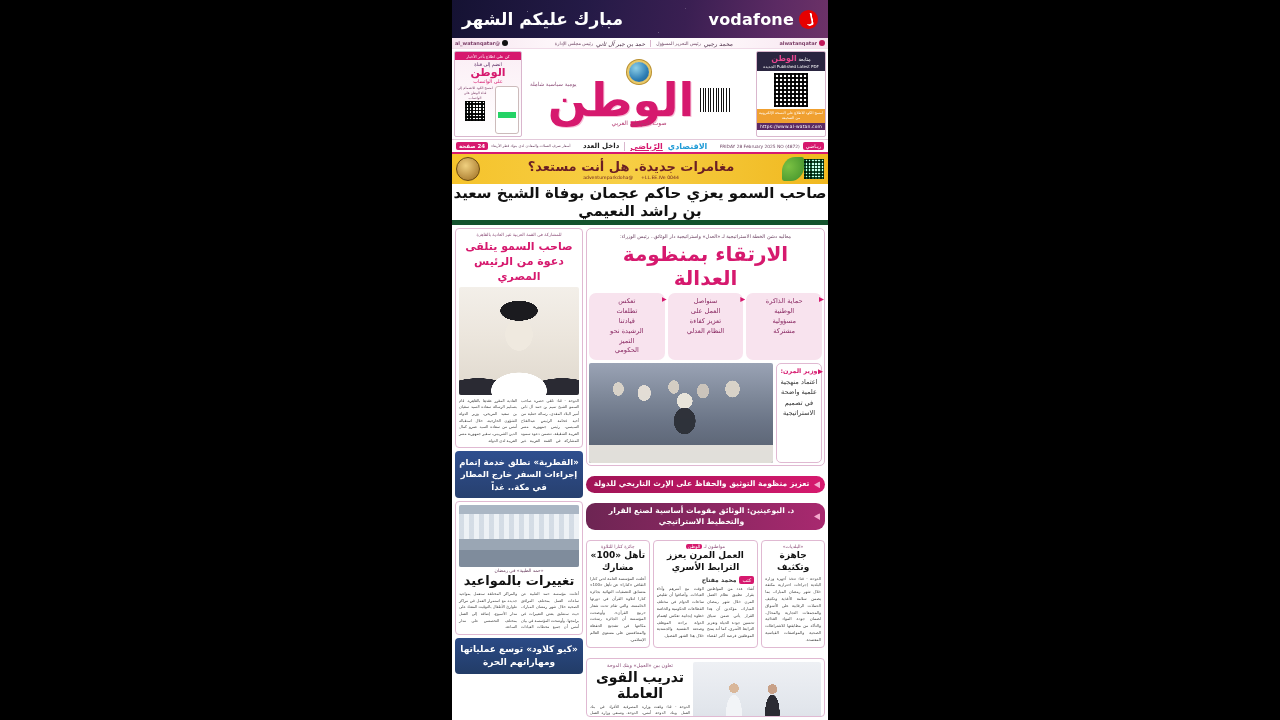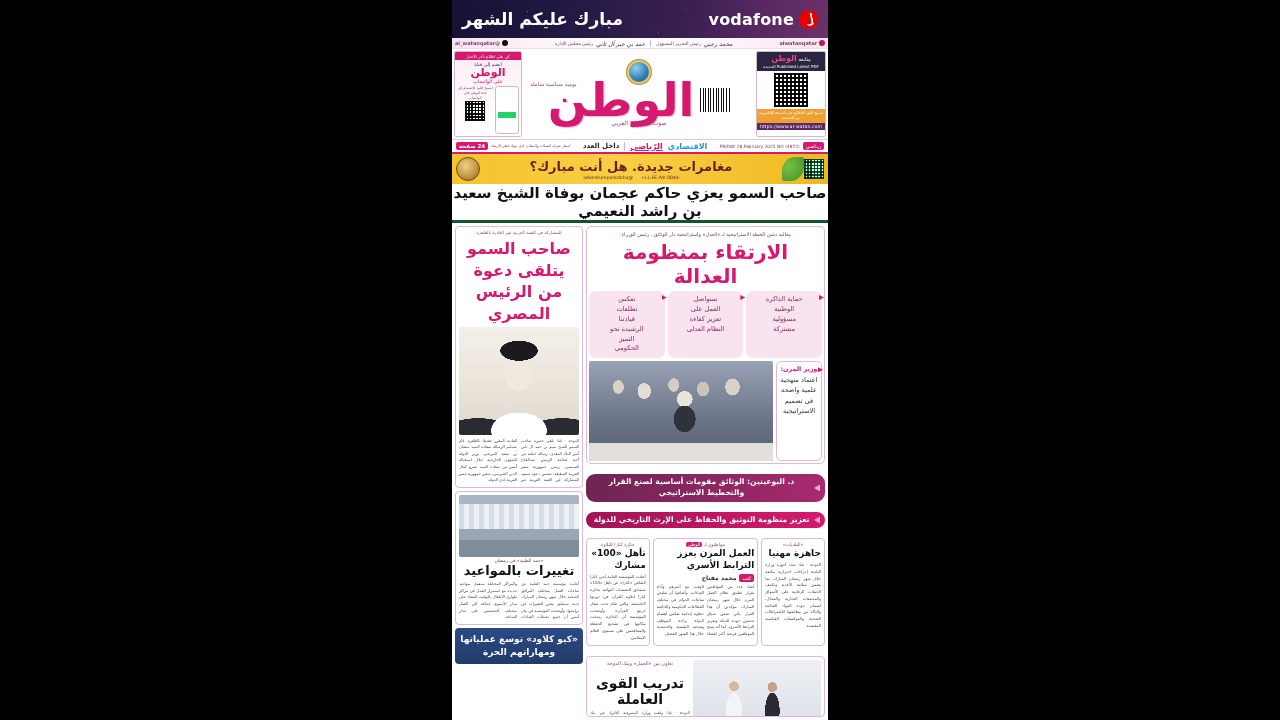--- a/index.html
+++ b/index.html
@@ -142,21 +142,21 @@
       background-blend-mode: multiply;}
   .ya-leaf { width: 22px; height: 24px; background: radial-gradient(circle at 30% 40%, #7ac143, #3f8f2a); border-radius: 60% 10% 60% 10%; }
   .ya-mid { flex: 1; text-align: center; }
   .ya-title { font-size: 13px; font-weight: bold; color: #6b1f24; }
   .ya-contact { font-size: 4.6px; color: #6b1f24; display: flex; gap: 8px; justify-content: center; align-items:center; margin-top:1px;}
   .ya-badge { width: 24px; height: 24px; border-radius: 50%; background: radial-gradient(circle at 40% 35%, #f0d080, #9b6b1e); border: 1px solid #6b4a12; }
 
   
   .lead-headline {
     flex: 0 0 28px; display: flex; align-items: center; justify-content: center;
-    font-size: 15px; font-weight: bold; color: #111; border-bottom: 3px solid #14532d; text-align: center;
+    font-size: 15px; font-weight: bold; color: #111; border-bottom: 5px solid #14532d; text-align: center;
   }
 
   
   .body { flex: 1; display: flex; padding: 3px; gap: 3px; overflow: hidden; }
   .col-main { flex: 1; display: flex; flex-direction: column; gap: 10px; }
   .col-right { width: 128px; display: flex; flex-direction: column; gap: 3px; }
 
   .kicker { font-size: 5px; color: #6b4060; text-align: center; padding: 2px 2px 1px; line-height:1.4;}
 
   .lead-box { border: 1px solid #e0b9d2; border-radius: 5px; padding: 2px; background: #fff; }
@@ -214,21 +214,21 @@
     content: ""; position: absolute; top: 50%; right: 5px; transform: translateY(-50%);
     width: 6px; height: 7px; background: #f3a8cd;
     clip-path: polygon(100% 0, 0 50%, 100% 100%);
   }
 
   .tri-cols { display: flex; gap: 3px; }
   .tcol { flex: 1; border: 1px solid #e0b9d2; border-radius: 4px; padding: 3px; background: #fff; overflow:hidden;}
   .tcol.wide { flex: 1.75; }
   .t-kick { font-size: 4.6px; color: #8a4a76; text-align: center; margin-bottom: 1px; }
   .t-kick .tag { background: #d6196e; color: #fff; padding: 0 2px; border-radius: 2px; }
-  .t-title { font-size: 9px; font-weight: bold; color: #111; text-align: right; line-height: 1.3; }
+  .t-title { font-size: 9px; font-weight: bold; color: #111; text-align: center; line-height: 1.3; }
   .t-byline { display:flex; align-items:center; gap:3px; justify-content:flex-start; margin: 2px 0;}
   .t-bybadge { background:#d6196e; color:#fff; font-size:5px; padding:1px 3px; border-radius:2px;}
   .t-byname { font-size:6px; color:#333; font-weight:bold;}
   .t-body { font-size: 4px; color: #444; line-height: 1.7; text-align: justify; margin-top: 2px; column-gap:3px;}
   .t-body.two { column-count: 2; }
 
   .feature { border: 1px solid #e0b9d2; border-radius: 4px; padding: 3px; background: #fff; display:flex; gap:3px; overflow:hidden;}
   .feature-photo {
     width: 128px; height: 82px; border-radius: 2px; position: relative; overflow:hidden;
     background: linear-gradient(180deg,#eef0f4 0%,#e2e6ec 55%,#d6dae2 100%);
@@ -239,27 +239,27 @@
       radial-gradient(13px 30px at 32% 62%, #f2f4f7 60%, transparent 61%),
       radial-gradient(12px 30px at 62% 62%, #2b2b33 60%, transparent 61%),
       radial-gradient(8px 8px at 32% 32%, #d9b79a 60%, transparent 61%),
       radial-gradient(8px 8px at 62% 33%, #c8a188 60%, transparent 61%),
       radial-gradient(10px 7px at 46% 88%, #fff 60%, transparent 61%),
       linear-gradient(0deg,#e8eaef 0 8%, transparent 8%);
   }
   .feature-cap { position:absolute; bottom:2px; right:2px; font-size:3.4px; color:#444; background:#ffffffcc; padding:0 2px;}
   .feature-txt { flex: 1; display:flex; flex-direction:column; }
   .f-kick { font-size: 5px; color: #8a4a76; text-align: center; }
-  .f-title { font-size: 14px; font-weight: bold; color: #111; text-align: center; letter-spacing:-.2px; margin-top:9px;}
+  .f-title { font-size: 14px; font-weight: bold; color: #111; text-align: center; letter-spacing:-.2px; margin-top:1px;}
   .f-body { font-size: 3.8px; color: #444; line-height: 1.75; text-align: justify; column-count: 2; column-gap: 4px; margin-top: 3px; flex:1;}
 
   
   .rbox { border: 1px solid #e0b9d2; border-radius: 4px; padding: 3px; background: #fff; }
   .r-kick { font-size: 4.4px; color: #8a4a76; text-align: center; line-height:1.4;}
-  .r-title { font-size: 16px; font-weight: bold; color: #d6196e; text-align: center; line-height: 1.35; margin: 2px 0; }
+  .r-title { font-size: 11px; font-weight: bold; color: #d6196e; text-align: center; line-height: 1.35; margin: 2px 0; }
   .r-photo {
     height: 108px; border-radius: 2px; position: relative; overflow:hidden;
     background: linear-gradient(180deg,#f3efe9 0%,#ece6dd 45%,#dfd8cd 100%);
   }
   .r-photo::before{
     content:""; position:absolute; inset:0;
     background:
       radial-gradient(30px 16px at 50% 22%, #1b1b1f 62%, transparent 63%),
       radial-gradient(22px 26px at 50% 44%, #efe9df 62%, transparent 63%),
       radial-gradient(16px 17px at 50% 47%, #cfa98c 62%, transparent 63%),
@@ -398,21 +398,21 @@
           <span class="nav-meta">أسعار صرف العملات والمعادن لدى بنوك قطر الأربعاء</span>
           <span class="nav-pages">24 صفحة</span>
         </div>
       </div>
     </div>
 
     <div class="yellow-ad">
       <div class="ya-qr"></div>
       <div class="ya-leaf"></div>
       <div class="ya-mid">
-        <div class="ya-title">مغامرات جديدة. هل أنت مبارك؟</div>
+        <div class="ya-title">مغامرات جديدة. هل أنت مستعد؟</div>
         <div class="ya-contact">
           <span>0044 LL.EE.IVe+</span>
           <span>@adventureparkdoha</span>
         </div>
       </div>
       <div class="ya-badge"></div>
     </div>
 
     <div class="lead-headline">صاحب السمو يعزي حاكم عجمان بوفاة الشيخ سعيد بن راشد النعيمي</div>
 
@@ -430,27 +430,27 @@
           </div>
           <div class="lead-media">
             <div class="photo-side">
               <span class="lbl">وزير المرن:</span>
               <span>اعتماد منهجية علمية واضحة في تصميم الاستراتيجية</span>
             </div>
             <div class="photo"></div>
           </div>
         </div>
 
+        <div class="strip magenta">تعزيز منظومة التوثيق والحفاظ على الإرث التاريخي للدولة</div>
         <div class="strip plum">د. البوعينين: الوثائق مقومات أساسية لصنع القرار والتخطيط الاستراتيجي</div>
-        <div class="strip magenta">تعزيز منظومة التوثيق والحفاظ على الإرث التاريخي للدولة</div>
 
         <div class="tri-cols">
           <div class="tcol">
             <div class="t-kick">«البلديات»</div>
-            <div class="t-title">جاهزة مهنيا</div>
+            <div class="t-title">جاهزة وتكثيف</div>
             <div class="t-body">الدوحة - قنا: تتخذ أجهزة وزارة البلدية إجراءات احترازية مكثفة خلال شهر رمضان المبارك، بما يضمن سلامة الأغذية وتكثيف الحملات الرقابية على الأسواق والمجمعات التجارية والمحال، لضمان جودة المواد الغذائية والتأكد من مطابقتها للاشتراطات الصحية والمواصفات القياسية المعتمدة.</div>
           </div>
           <div class="tcol wide">
             <div class="t-kick">
               <span>مواطنون لـ</span>
               <span class="tag">الوطن</span>
             </div>
             <div class="t-title">العمل المرن يعزز الترابط الأسري</div>
             <div class="t-byline">
               <span class="t-bybadge">كتب</span>
@@ -480,20 +480,21 @@
 
       <div class="col-right">
 
         <div class="rbox">
           <div class="r-kick">للمشاركة في القمة العربية غير العادية بالقاهرة</div>
           <div class="r-title">صاحب السمو يتلقى دعوة من الرئيس المصري</div>
           <div class="r-photo"></div>
           <div class="r-body">الدوحة - قنا: تلقى حضرة صاحب السمو الشيخ تميم بن حمد آل ثاني أمير البلاد المفدى، رسالة خطية من أخيه فخامة الرئيس عبدالفتاح السيسي، رئيس جمهورية مصر العربية الشقيقة، تتضمن دعوة سموه للمشاركة في القمة العربية غير العادية المقرر عقدها بالقاهرة. قام بتسليم الرسالة سعادة السيد سفيان بن سعيد المريخي، وزير الدولة للشؤون الخارجية، خلال استقباله أمس من سعادة السيد عمرو كمال الدين الشربيني، سفير جمهورية مصر العربية لدى الدولة.</div>
         </div>
 
+        <div class="rstrip">«القطرية» تطلق خدمة إتمام إجراءات السفر خارج المطار في مكة.. غداً</div>
 
         <div class="rbox">
           <div class="r-photo2"></div>
           <div class="r-cap">«حمد الطبية» في رمضان</div>
           <div class="r-title2">تغييرات بالمواعيد</div>
           <div class="r-body">أعلنت مؤسسة حمد الطبية عن ساعات العمل بمختلف المرافق الصحية خلال شهر رمضان المبارك، حيث ستطبق بعض التغييرات في برامجها. وأوضحت المؤسسة في بيان أمس أن جميع محطات العيادات والمراكز المختلفة ستعمل بمواعيد جديدة مع استمرار العمل في مراكز طوارئ الأطفال بالتوقيت المعتاد على مدار الأسبوع، إضافة إلى العمل بمختلف التخصصي على مدار الساعة.</div>
         </div>
 
         <div class="rstrip blue2">«كيو كلاود» توسع عملياتها ومهاراتهم الحرة</div>
 

